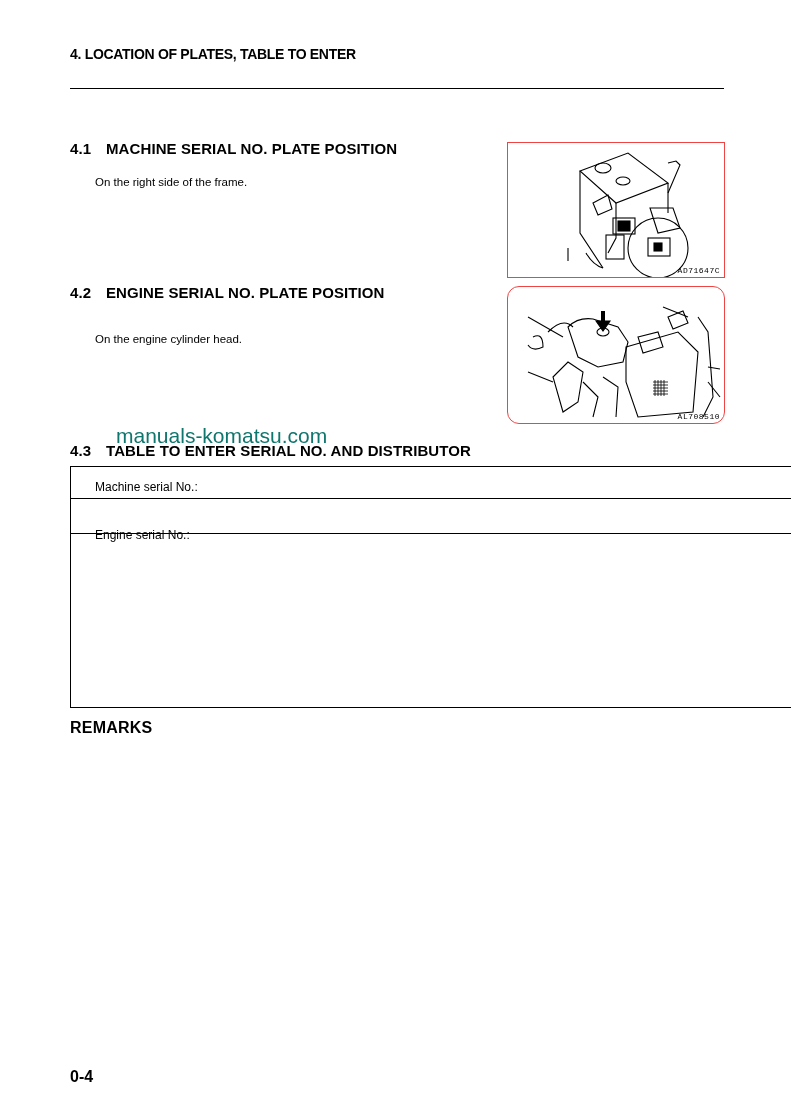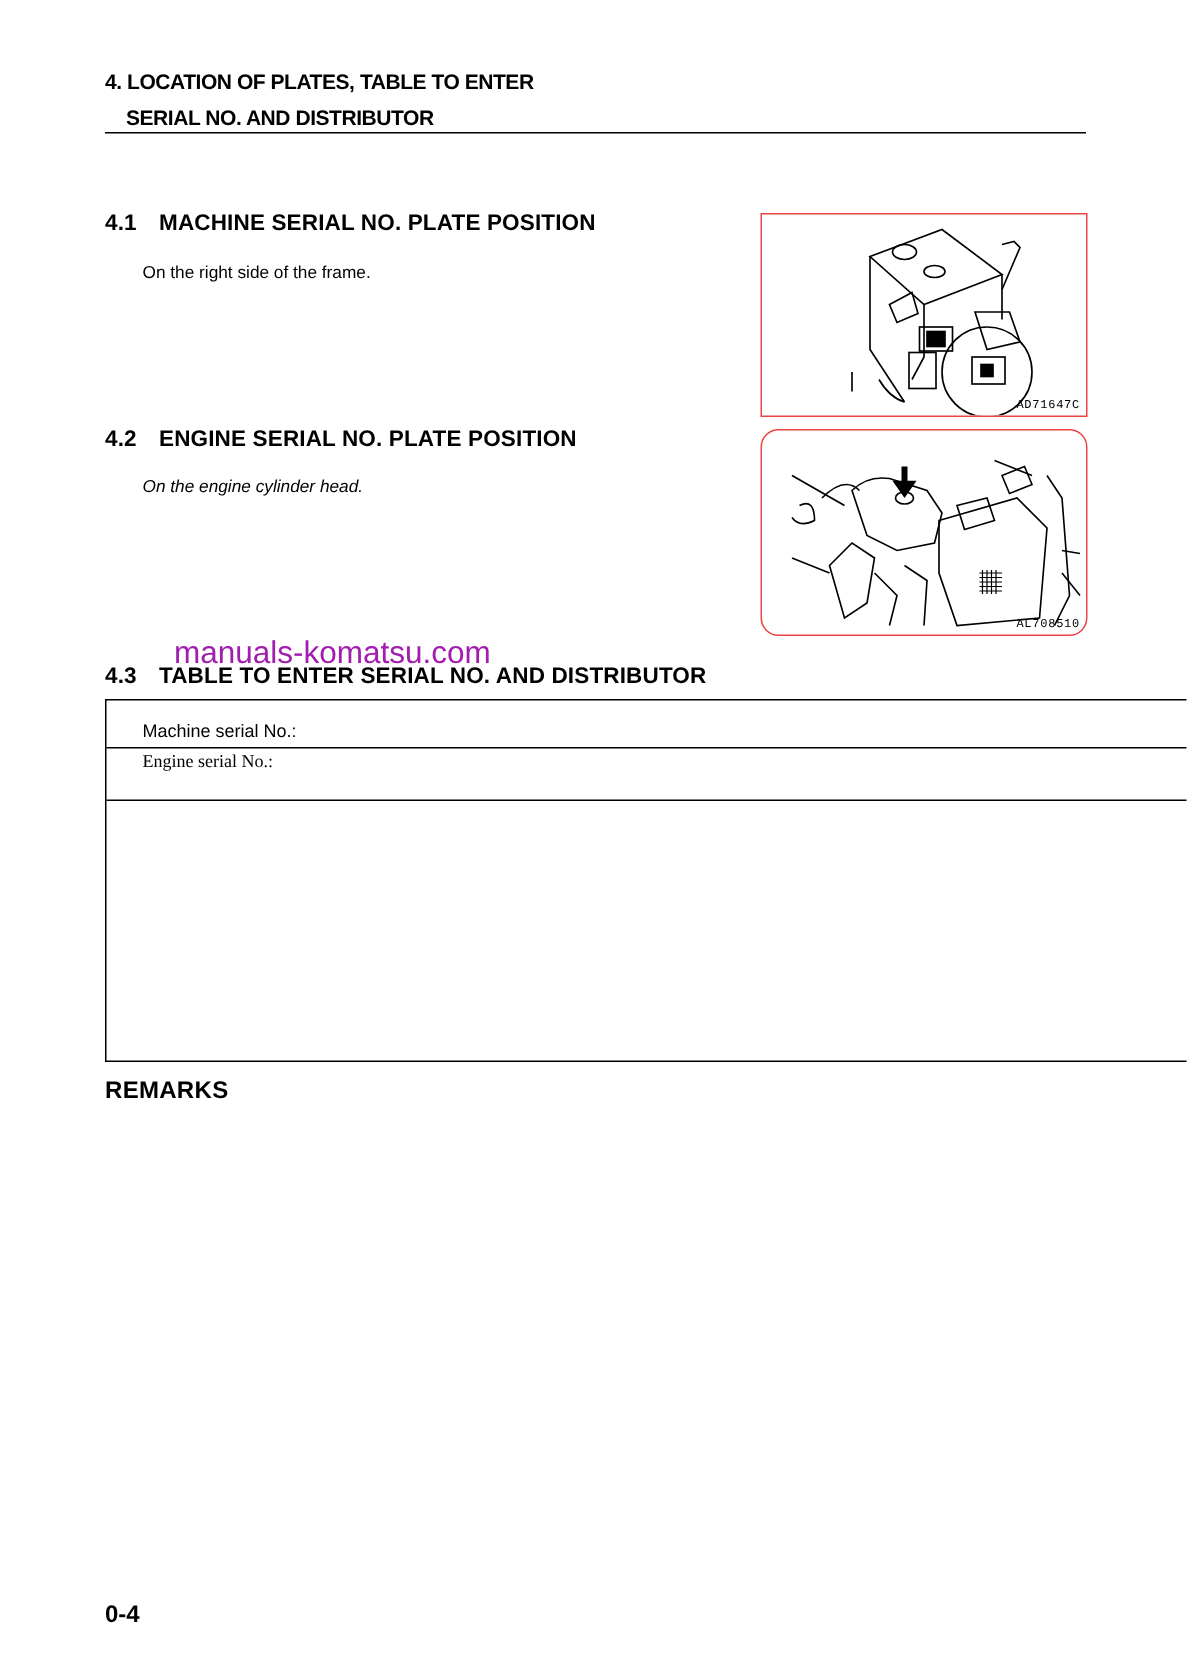--- a/index.html
+++ b/index.html
@@ -6,34 +6,33 @@
     body { width: 791px; height: 1115px; position: relative; overflow: hidden; color: #000; font-family: "Liberation Sans", sans-serif; }
     .abs { position: absolute; }
     .h1 { font-family: "Liberation Sans", sans-serif; font-weight: bold; font-size: 14px; line-height: 24px; letter-spacing: -0.3px; }
     .h1 .line2 { padding-left: 14px; display: block; }
     .rule-main { position: absolute; left: 70px; top: 88px; width: 654px; height: 0; border-top: 1.5px solid #000; }
     .h2 { font-weight: bold; font-size: 15px; letter-spacing: 0.1px; white-space: nowrap; }
     .h2 .num { display: inline-block; width: 36px; }
     .body-text { font-size: 11.5px; white-space: nowrap; }
     .figure { position: absolute; border: 1px solid #ef4444; background: #fff; overflow: hidden; }
     .fig-label { position: absolute; right: 4px; bottom: 2px; font-family: "Liberation Mono", monospace; font-size: 8px; letter-spacing: 0.5px; }
-    .watermark { font-family: "Liberation Sans", sans-serif; font-size: 21px; color: #a21caf; white-space: nowrap; font-weight: normal; }
+    .watermark { font-family: "Liberation Sans", sans-serif; font-size: 21px; color: #0f766e; white-space: nowrap; font-weight: normal; }
     .form-table { position: absolute; left: 70px; top: 466px; width: 790px; height: 242px; border-top: 1.2px solid #000; border-bottom: 1.2px solid #000; border-left: 1.2px solid #000; border-right: 1.2px solid #000; box-sizing: border-box; }
     .form-row { position: absolute; left: 0; right: 0; box-sizing: border-box; }
     .row-sep { position: absolute; left: 0; right: 0; height: 0; border-top: 1.2px solid #000; }
     .field-label { position: absolute; font-size: 12px; white-space: nowrap; }
     .remarks { font-weight: bold; font-size: 16px; letter-spacing: 0.2px; }
     .page-num { font-weight: bold; font-size: 16px; }
   </style>
 </head>
 <body>
 
 <div class="abs h1" style="left:70px; top:42px;">
   <span>4. LOCATION OF PLATES, TABLE TO ENTER</span>
-  <span class="line2">SERIAL NO. AND DISTRIBUTOR</span>
 </div>
 <div class="rule-main"></div>
 
 <div class="abs h2" style="left:70px; top:140px;">
   <span class="num">4.1</span><span>MACHINE SERIAL NO. PLATE POSITION</span>
 </div>
 <div class="abs body-text" style="left:95px; top:176px;">On the right side of the frame.</div>
 
 <div class="figure" style="left:507px; top:142px; width:216px; height:134px;">
   <svg width="216" height="134" viewBox="0 0 216 134" style="position:absolute;left:0;top:0;">
@@ -61,21 +60,21 @@
       <path d="M78 110 Q85 122 95 125"></path>
       <path d="M60 105 L60 118"></path>
     </g>
   </svg>
   <span class="fig-label">AD71647C</span>
 </div>
 
 <div class="abs h2" style="left:70px; top:284px;">
   <span class="num">4.2</span><span>ENGINE SERIAL NO. PLATE POSITION</span>
 </div>
-<div class="abs body-text" style="left:95px; top:319px;font-style:italic;">On the engine cylinder head.</div>
+<div class="abs body-text" style="left:95px; top:333px;">On the engine cylinder head.</div>
 
 <div class="figure" style="left:507px; top:286px; width:216px; height:136px;border-radius:12px;">
   <svg width="216" height="136" viewBox="0 0 216 136" style="position:absolute;left:0;top:0;">
     <g fill="none" stroke="#000" stroke-width="1.1">
 
       <path d="M95 24 L95 36" stroke-width="4"></path>
       <path d="M88 34 L95 44 L102 34 Z" fill="#000"></path>
 
       <path d="M60 40 Q70 30 85 32 L110 40 L120 55 L115 75 L90 80 L70 70 Z"></path>
       <ellipse cx="95" cy="45" rx="6" ry="4"></ellipse>
@@ -112,21 +111,21 @@
   <span class="num">4.3</span><span>TABLE TO ENTER SERIAL NO. AND DISTRIBUTOR</span>
 </div>
 
 <div class="form-table">
   <div class="form-row" style="top:0; height:33px;">
     <span class="field-label" style="left:24px; top:13px;">Machine serial No.:</span>
   </div>
   <div class="row-sep" style="top:31px;"></div>
 
   <div class="form-row" style="top:33px; height:34px;">
-    <span class="field-label" style="left:24px; top:0;font-family:Liberation Serif, serif;">Engine serial No.:</span>
+    <span class="field-label" style="left:24px; top:28px;">Engine serial No.:</span>
   </div>
   <div class="row-sep" style="top:66px;"></div>
 
 </div>
 
 <div class="abs remarks" style="left:70px; top:719px;">REMARKS</div>
 
 <div class="abs page-num" style="left:70px; top:1068px;">0-4</div>
 
 </body></html>

